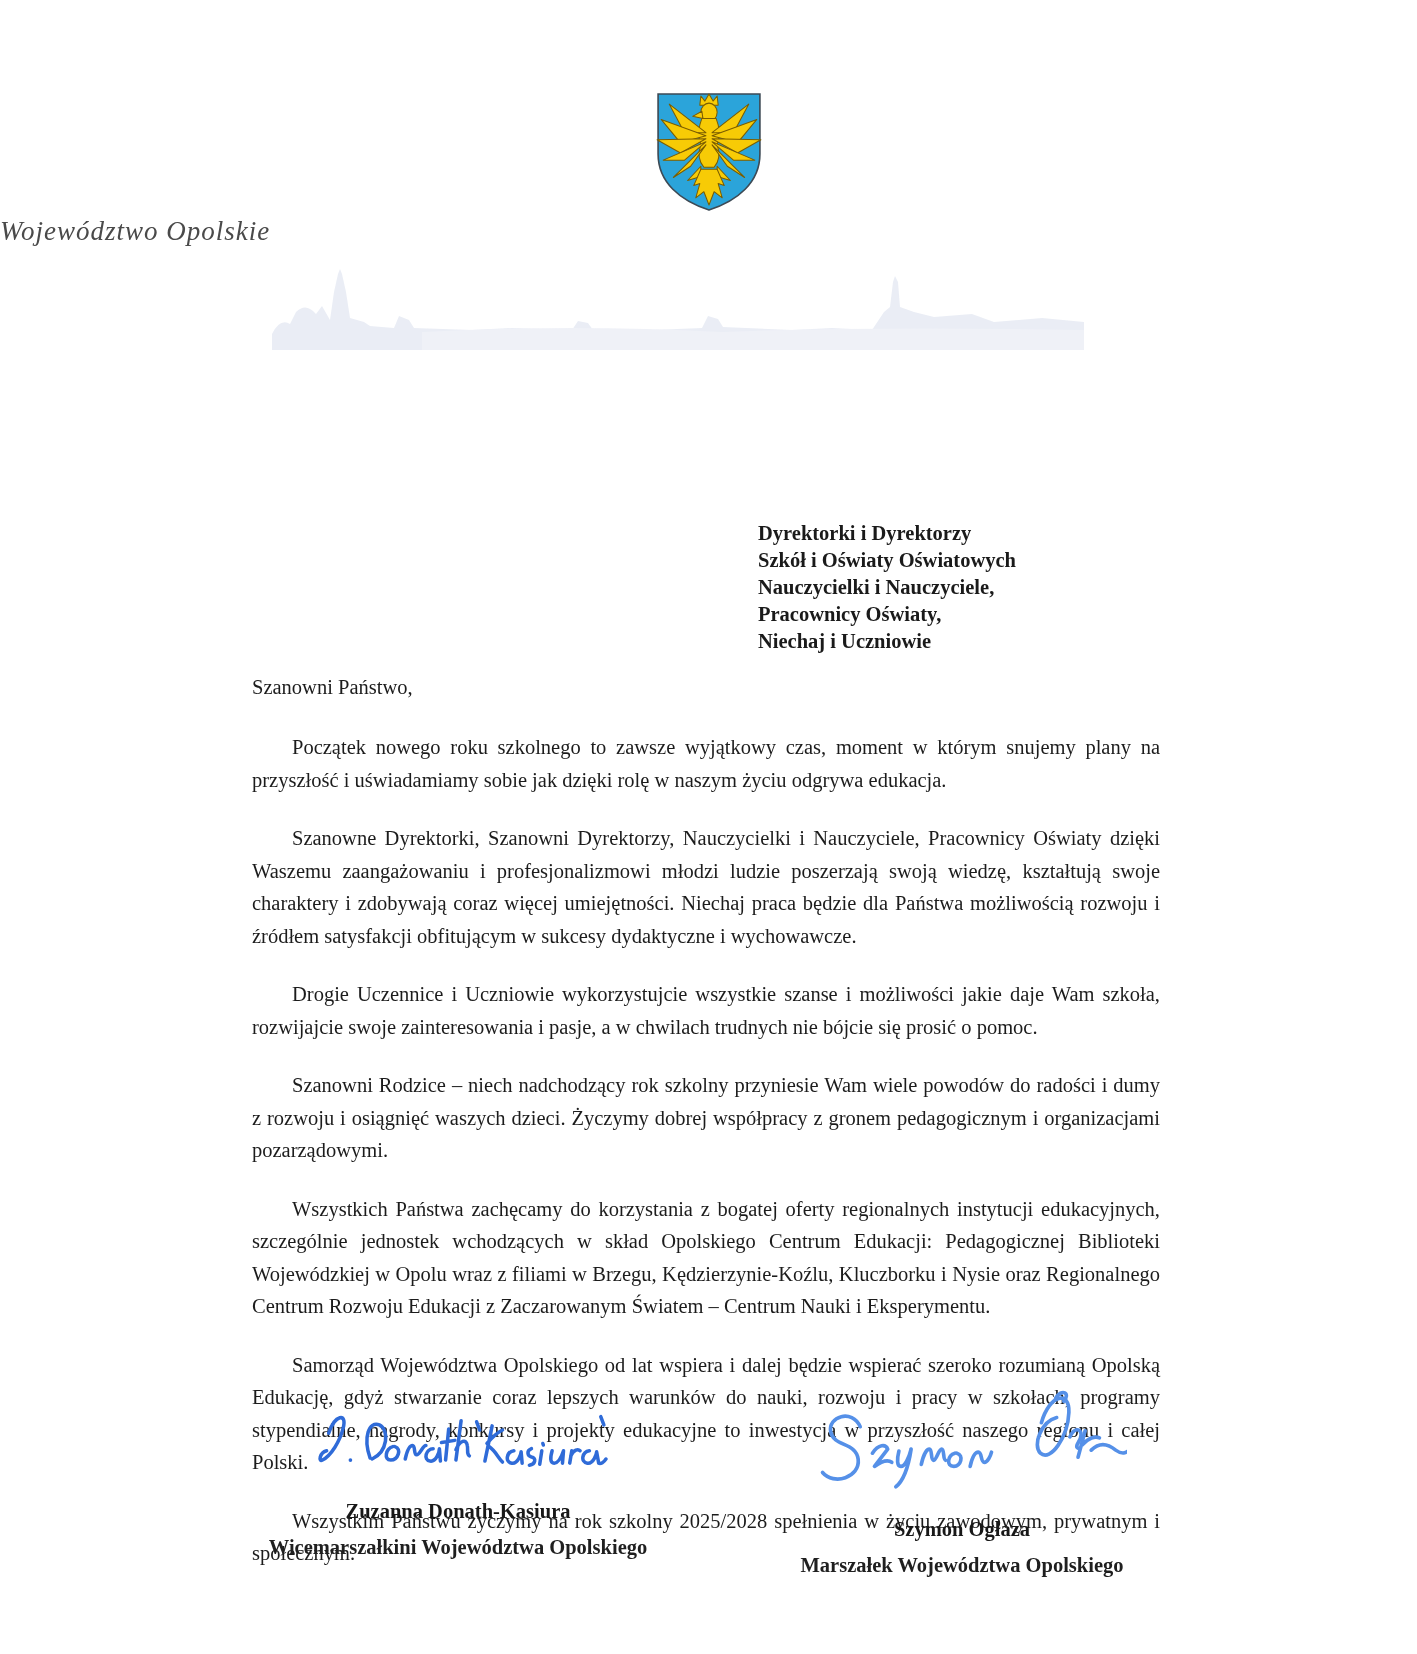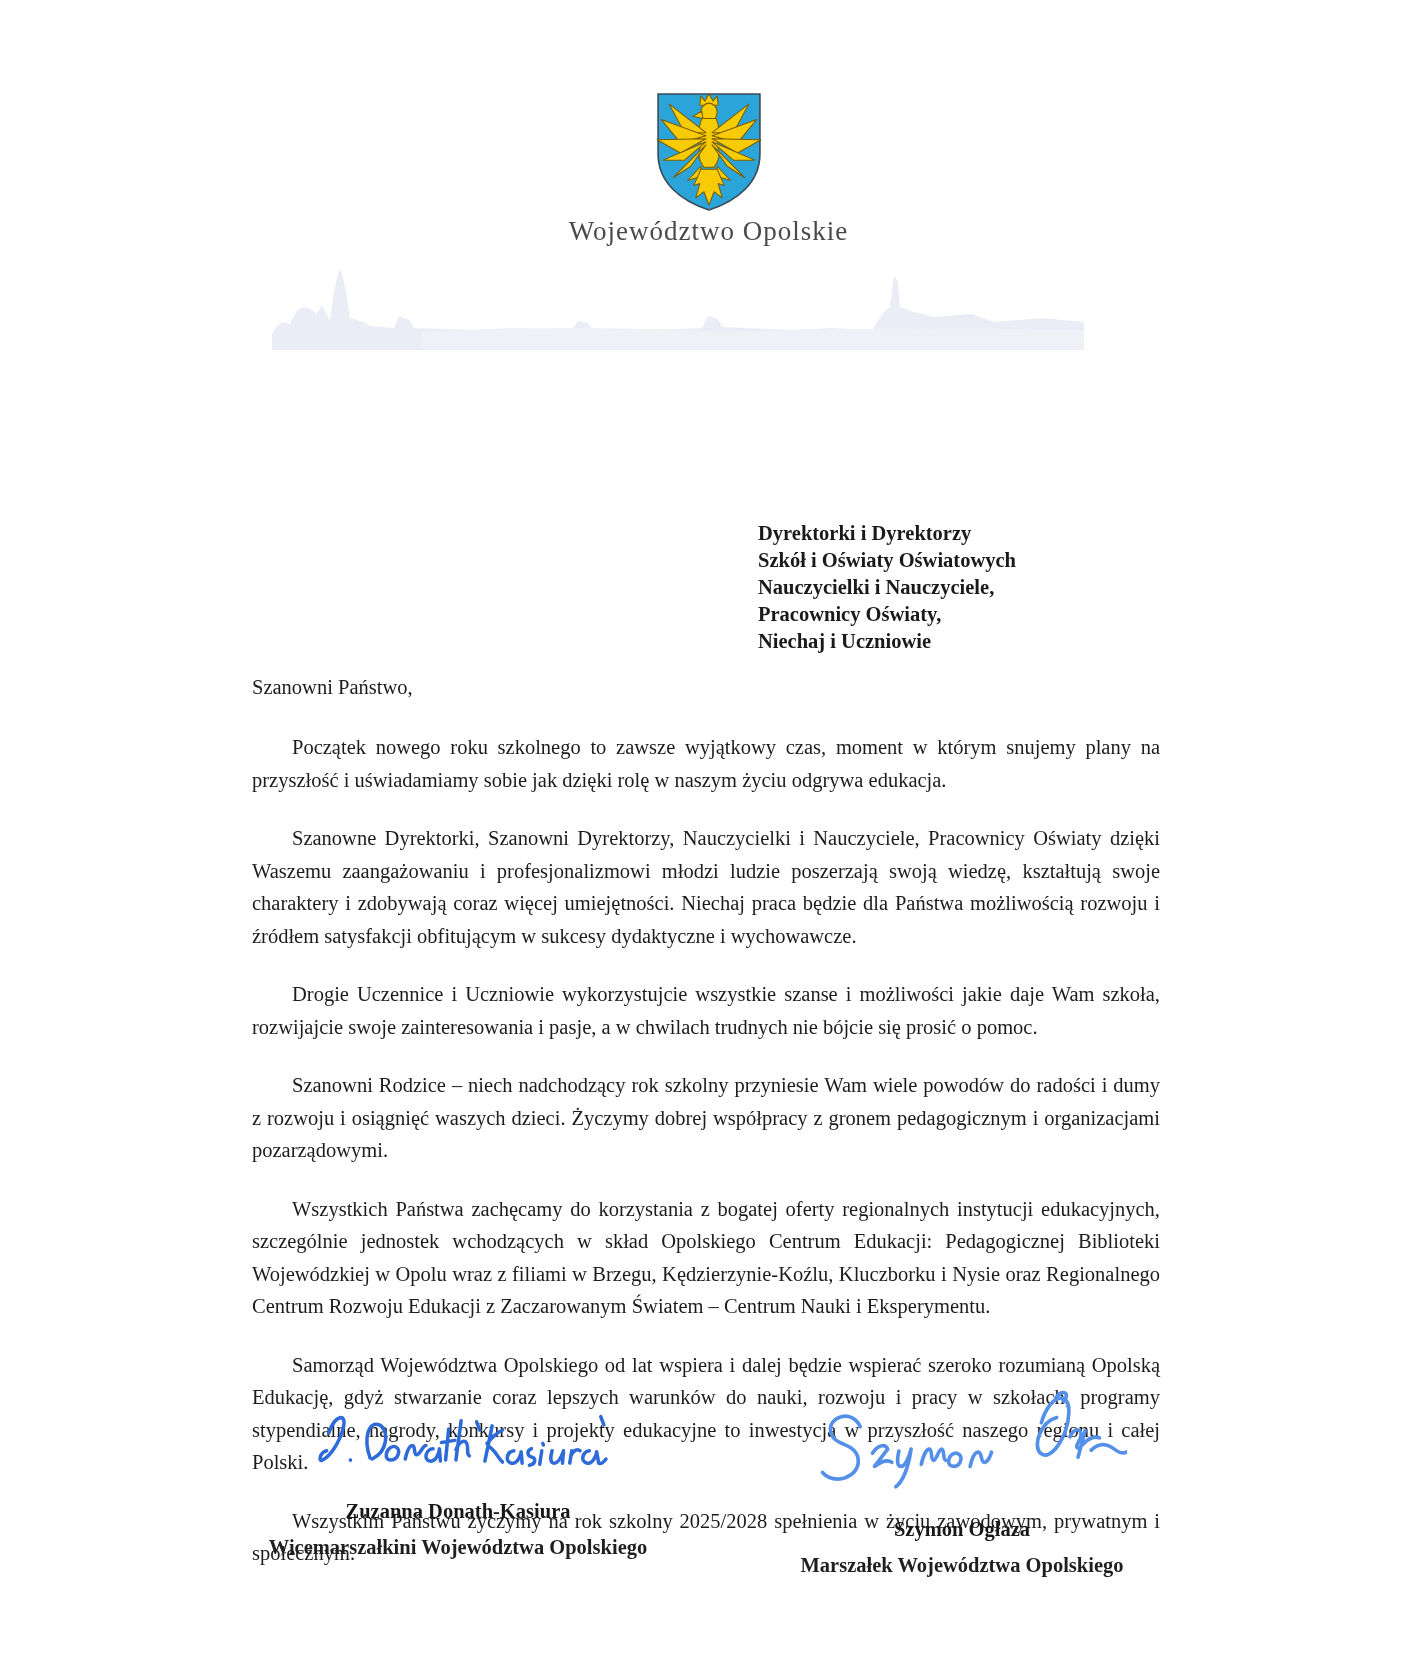--- a/index.html
+++ b/index.html
@@ -11,22 +11,21 @@
     overflow:hidden;
     font-family:"Liberation Serif", serif;
     color:#1c1c1c;
   }
   .crest{
     position:absolute; top:86px; left:50%; transform:translateX(-50%);
     width:112px; height:132px;
   }
   .org-name{
     position:absolute; top:216px; left:0; width:100%;
-    text-align:center;
-    font-size:27px; color:#4a4a4a; letter-spacing:1px;
+    font-size:27px; color:#4a4a4a; letter-spacing:1px;font-style:italic;
   }
   .watermark{
     position:absolute; top:260px; left:272px;
     width:812px; height:90px; opacity:.65;
   }
   .date-line{
     position:absolute; top:424px; left:660px; width:501px;
     text-align:right; font-size:20.5px; color:#222;
   }
   .recipients{

